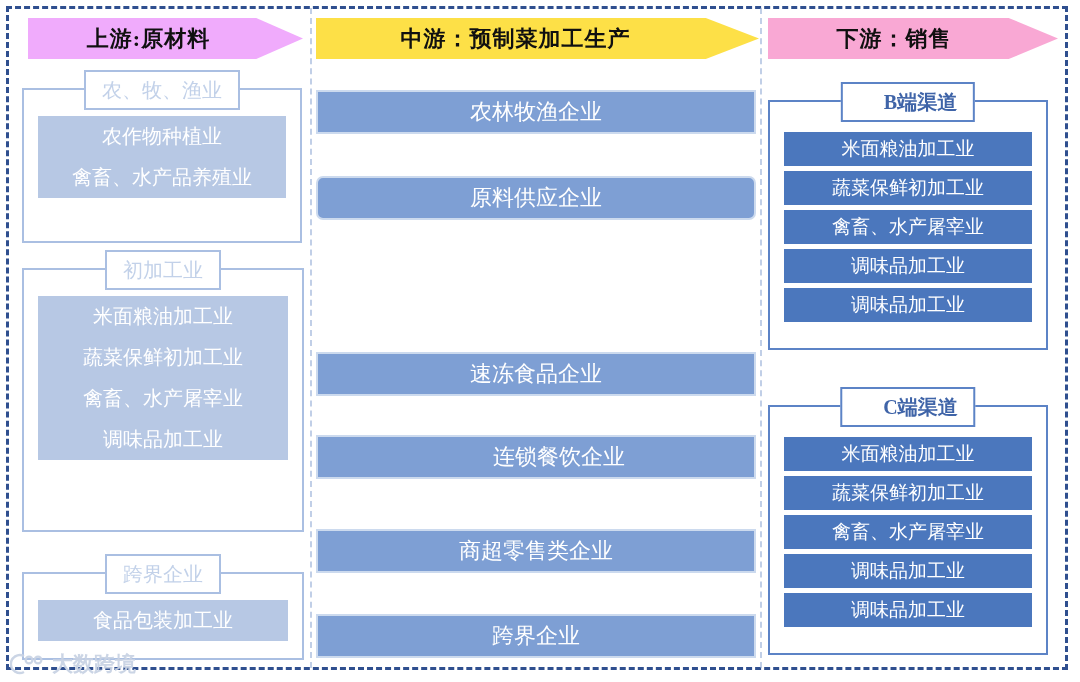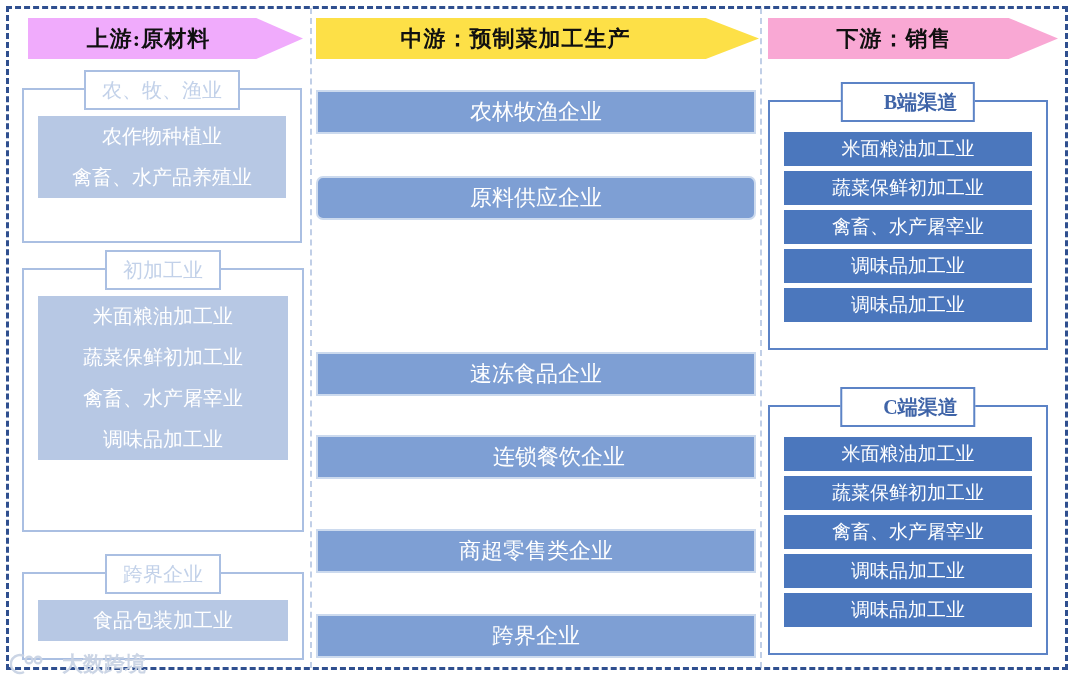--- a/index.html
+++ b/index.html
@@ -163,21 +163,21 @@
     white-space: nowrap;
   }
 
   
   .watermark {
     position: absolute;
     left: 10px;
     bottom: 4px;
     display: flex;
     align-items: center;
-    gap: 18px;
+    gap: 8px;
     color: #c9d3e4;
     font-size: 21px;
     font-weight: bold;
     font-family: "Liberation Sans", sans-serif;
     opacity: .95;
   }
   .wm-logo { display: block; }
 </style>
 </head>
 <body>

